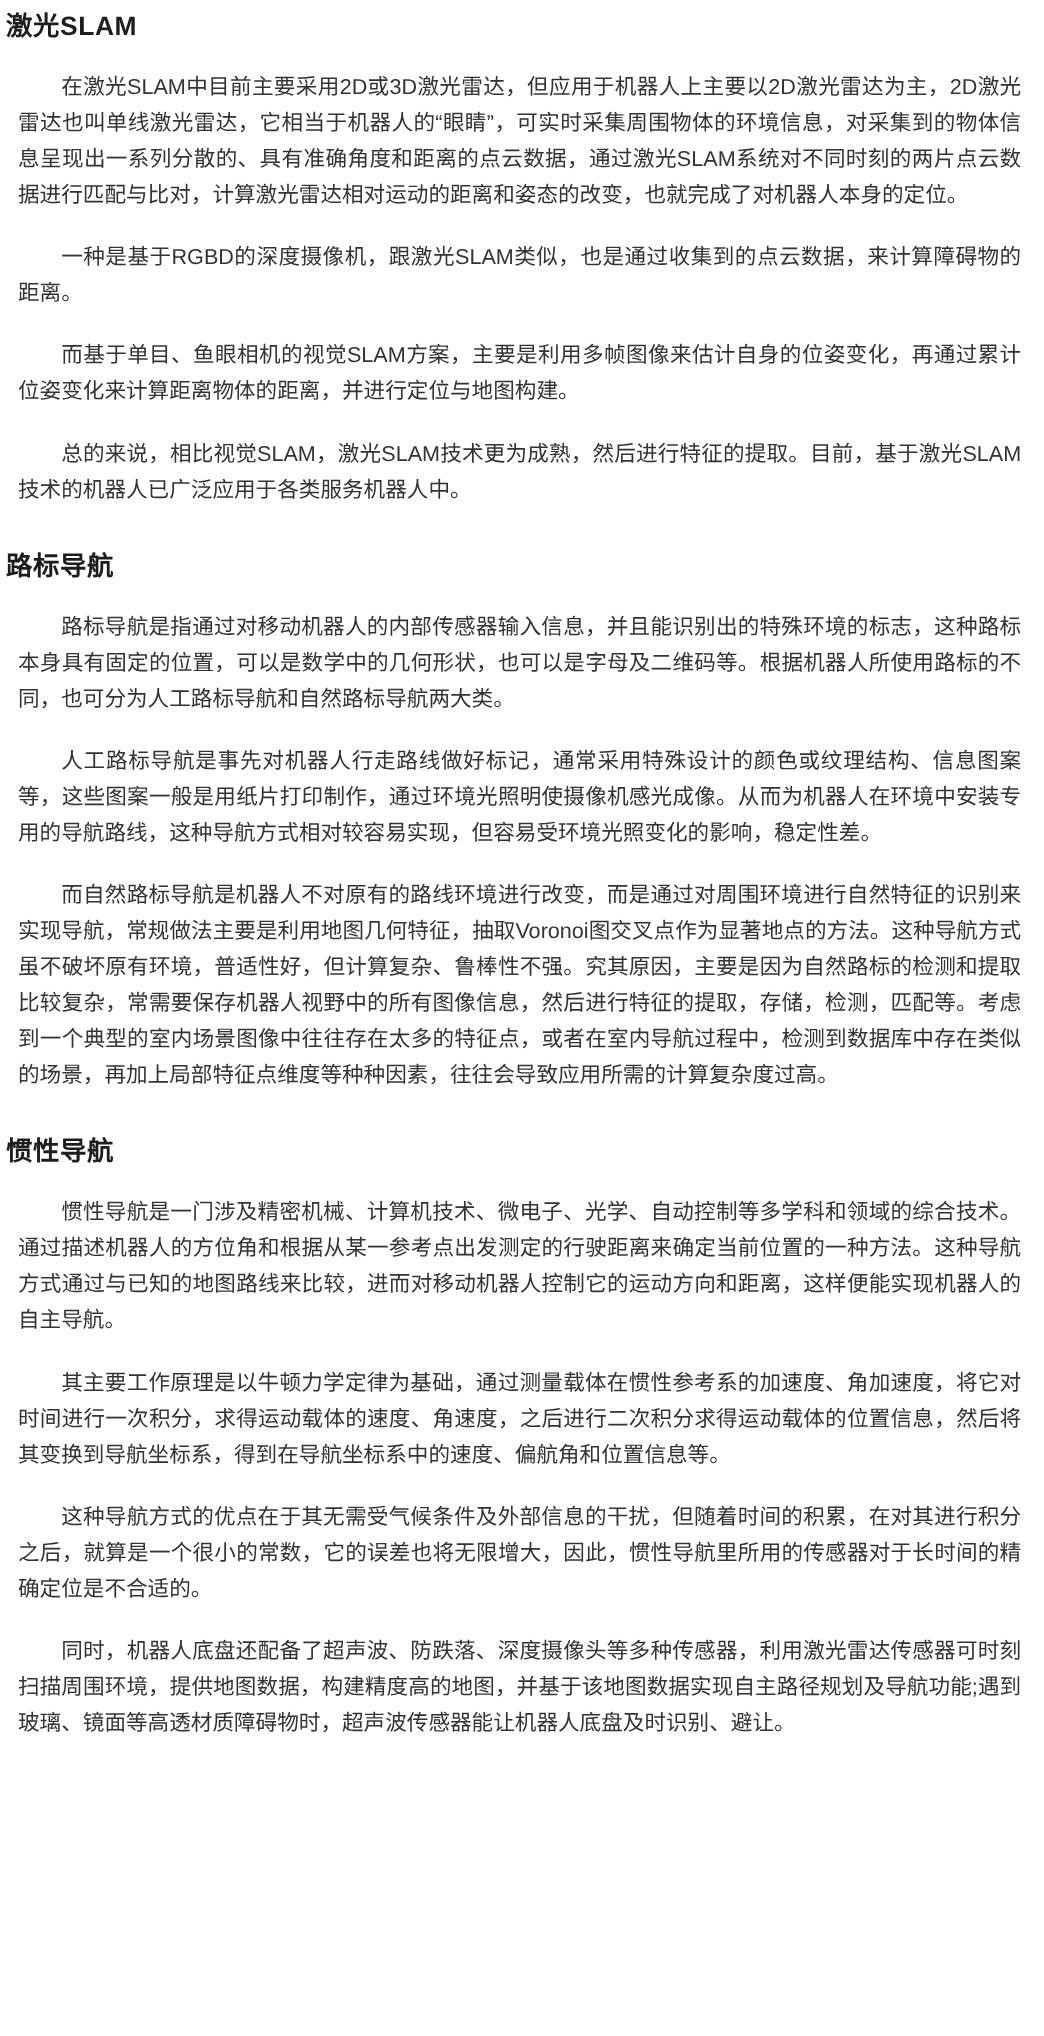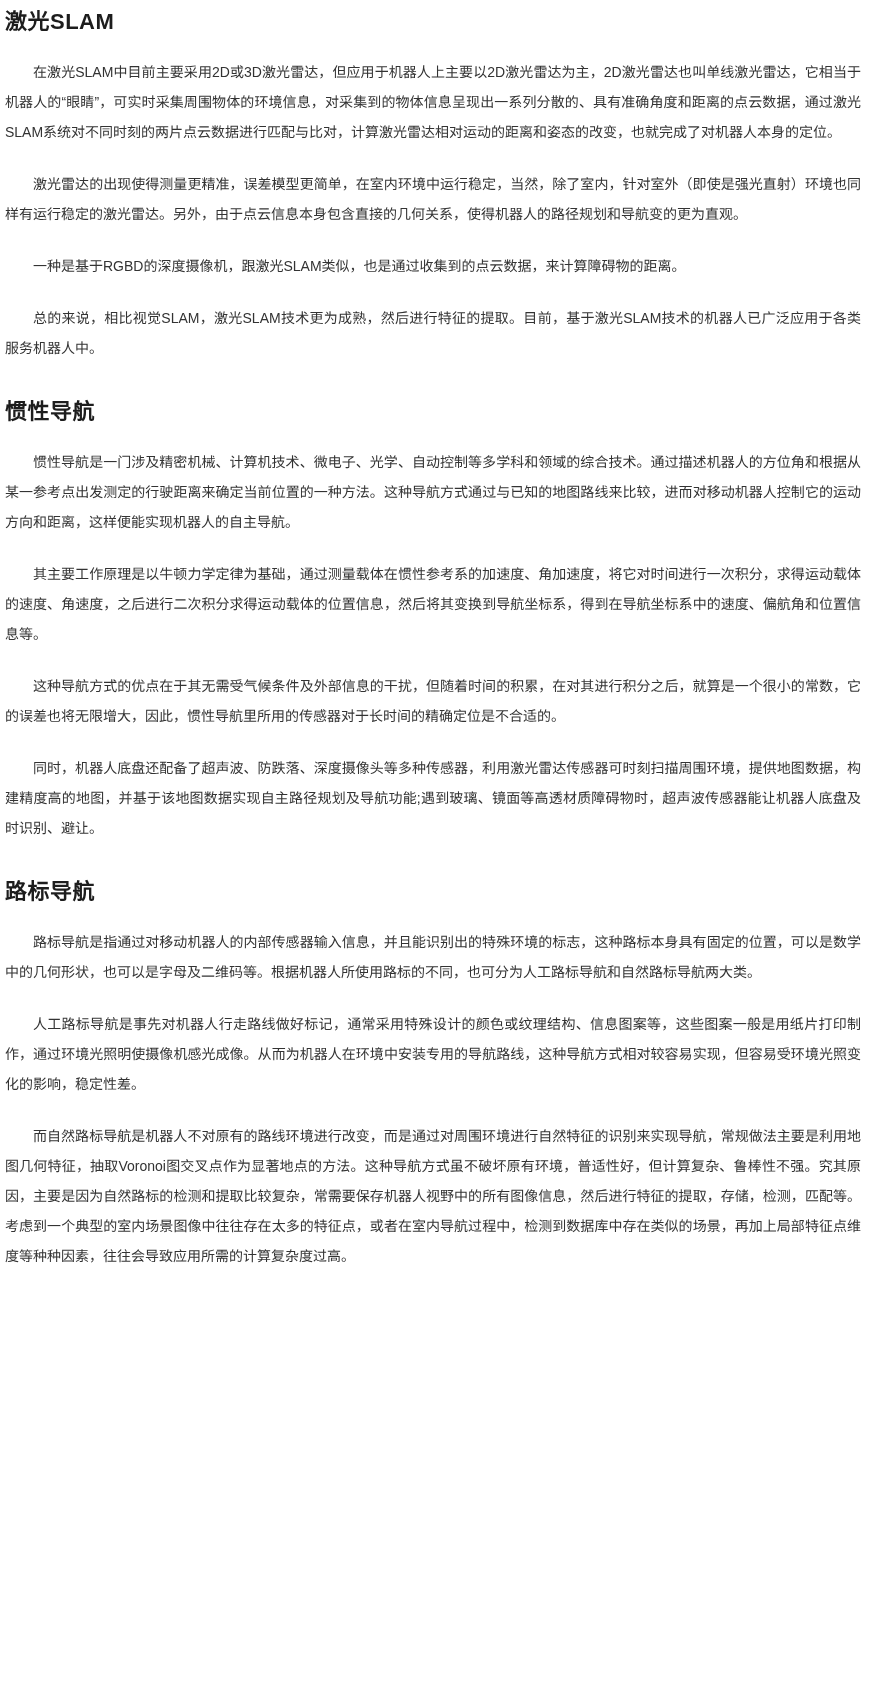--- a/index.html
+++ b/index.html
@@ -24,53 +24,53 @@
     line-height: 26px;
     font-weight: bold;
     color: #1d1d1d;
     margin: 36px 0 22px 0;
     letter-spacing: 0.5px;
   }
   .doc section:first-child h2 {
     margin-top: 2px;
   }
   .doc p {
-    font-size: 14px;
+    font-size: 18px;
     line-height: 30px;
     color: #333333;
     text-align: justify;
     text-indent: 2em;
-    margin: 22px 0;
+    margin: 22px 10px;
     word-break: break-all;
   }
 </style>
 </head>
 <body>
 
 <main class="doc">
 
   <section>
     <h2>激光SLAM</h2>
     <p>在激光SLAM中目前主要采用2D或3D激光雷达，但应用于机器人上主要以2D激光雷达为主，2D激光雷达也叫单线激光雷达，它相当于机器人的“眼睛”，可实时采集周围物体的环境信息，对采集到的物体信息呈现出一系列分散的、具有准确角度和距离的点云数据，通过激光SLAM系统对不同时刻的两片点云数据进行匹配与比对，计算激光雷达相对运动的距离和姿态的改变，也就完成了对机器人本身的定位。</p>
-    <p>激光雷达的出现使得测量更精准，误差模型更简单，在室内环境中运行稳定，当然，除了室内，针对室外（即使是强光直射）环境也同样有运行稳定的激光雷达。另外，由于点云信息本身包含直接的几何关系，使得机器人的路径规划和导航变的更为直观。</p>
   </section>
 
   <section>
     <p>一种是基于RGBD的深度摄像机，跟激光SLAM类似，也是通过收集到的点云数据，来计算障碍物的距离。</p>
+    <p>而基于单目、鱼眼相机的视觉SLAM方案，主要是利用多帧图像来估计自身的位姿变化，再通过累计位姿变化来计算距离物体的距离，并进行定位与地图构建。</p>
     <p>总的来说，相比视觉SLAM，激光SLAM技术更为成熟，然后进行特征的提取。目前，基于激光SLAM技术的机器人已广泛应用于各类服务机器人中。</p>
+  </section>
+
+  <section>
+    <h2>路标导航</h2>
+    <p>路标导航是指通过对移动机器人的内部传感器输入信息，并且能识别出的特殊环境的标志，这种路标本身具有固定的位置，可以是数学中的几何形状，也可以是字母及二维码等。根据机器人所使用路标的不同，也可分为人工路标导航和自然路标导航两大类。</p>
+    <p>人工路标导航是事先对机器人行走路线做好标记，通常采用特殊设计的颜色或纹理结构、信息图案等，这些图案一般是用纸片打印制作，通过环境光照明使摄像机感光成像。从而为机器人在环境中安装专用的导航路线，这种导航方式相对较容易实现，但容易受环境光照变化的影响，稳定性差。</p>
+    <p>而自然路标导航是机器人不对原有的路线环境进行改变，而是通过对周围环境进行自然特征的识别来实现导航，常规做法主要是利用地图几何特征，抽取Voronoi图交叉点作为显著地点的方法。这种导航方式虽不破坏原有环境，普适性好，但计算复杂、鲁棒性不强。究其原因，主要是因为自然路标的检测和提取比较复杂，常需要保存机器人视野中的所有图像信息，然后进行特征的提取，存储，检测，匹配等。考虑到一个典型的室内场景图像中往往存在太多的特征点，或者在室内导航过程中，检测到数据库中存在类似的场景，再加上局部特征点维度等种种因素，往往会导致应用所需的计算复杂度过高。</p>
   </section>
 
   <section>
     <h2>惯性导航</h2>
     <p>惯性导航是一门涉及精密机械、计算机技术、微电子、光学、自动控制等多学科和领域的综合技术。通过描述机器人的方位角和根据从某一参考点出发测定的行驶距离来确定当前位置的一种方法。这种导航方式通过与已知的地图路线来比较，进而对移动机器人控制它的运动方向和距离，这样便能实现机器人的自主导航。</p>
     <p>其主要工作原理是以牛顿力学定律为基础，通过测量载体在惯性参考系的加速度、角加速度，将它对时间进行一次积分，求得运动载体的速度、角速度，之后进行二次积分求得运动载体的位置信息，然后将其变换到导航坐标系，得到在导航坐标系中的速度、偏航角和位置信息等。</p>
     <p>这种导航方式的优点在于其无需受气候条件及外部信息的干扰，但随着时间的积累，在对其进行积分之后，就算是一个很小的常数，它的误差也将无限增大，因此，惯性导航里所用的传感器对于长时间的精确定位是不合适的。</p>
     <p>同时，机器人底盘还配备了超声波、防跌落、深度摄像头等多种传感器，利用激光雷达传感器可时刻扫描周围环境，提供地图数据，构建精度高的地图，并基于该地图数据实现自主路径规划及导航功能;遇到玻璃、镜面等高透材质障碍物时，超声波传感器能让机器人底盘及时识别、避让。</p>
   </section>
 
-  <section>
-    <h2>路标导航</h2>
-    <p>路标导航是指通过对移动机器人的内部传感器输入信息，并且能识别出的特殊环境的标志，这种路标本身具有固定的位置，可以是数学中的几何形状，也可以是字母及二维码等。根据机器人所使用路标的不同，也可分为人工路标导航和自然路标导航两大类。</p>
-    <p>人工路标导航是事先对机器人行走路线做好标记，通常采用特殊设计的颜色或纹理结构、信息图案等，这些图案一般是用纸片打印制作，通过环境光照明使摄像机感光成像。从而为机器人在环境中安装专用的导航路线，这种导航方式相对较容易实现，但容易受环境光照变化的影响，稳定性差。</p>
-    <p>而自然路标导航是机器人不对原有的路线环境进行改变，而是通过对周围环境进行自然特征的识别来实现导航，常规做法主要是利用地图几何特征，抽取Voronoi图交叉点作为显著地点的方法。这种导航方式虽不破坏原有环境，普适性好，但计算复杂、鲁棒性不强。究其原因，主要是因为自然路标的检测和提取比较复杂，常需要保存机器人视野中的所有图像信息，然后进行特征的提取，存储，检测，匹配等。考虑到一个典型的室内场景图像中往往存在太多的特征点，或者在室内导航过程中，检测到数据库中存在类似的场景，再加上局部特征点维度等种种因素，往往会导致应用所需的计算复杂度过高。</p>
-  </section>
-
 </main>
 
 </body></html>

